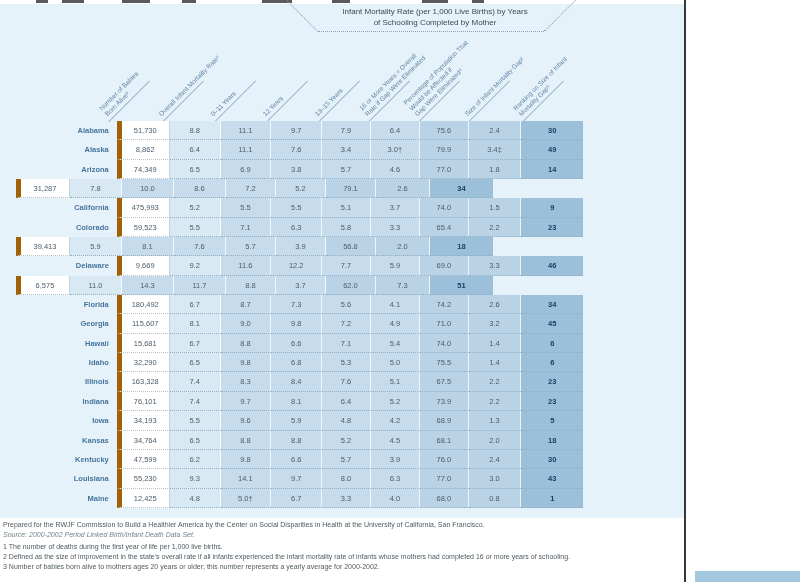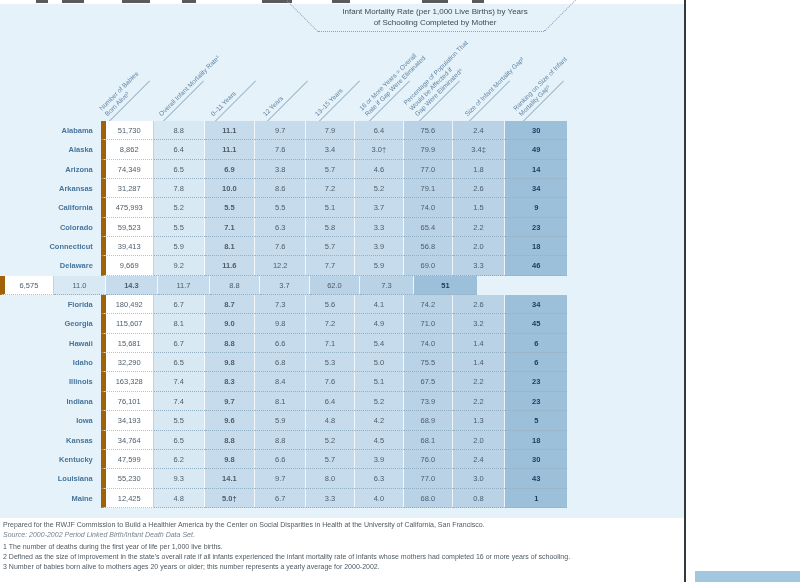--- a/index.html
+++ b/index.html
@@ -17,29 +17,29 @@
     font-size:8px;line-height:11px;color:#3f4a52;}
   .bracket-h{position:absolute;left:318px;top:31px;width:226px;border-top:1px dotted #8aa5ba;height:0;}
   .br-diag{position:absolute;top:31px;width:46px;border-top:1px dotted #8aa5ba;height:0;}
   .brL{left:272px;transform:rotate(45deg);transform-origin:100% 0;}
   .brR{left:544px;transform:rotate(-45deg);transform-origin:0 0;}
 
   .hlabel{position:absolute;white-space:pre;font-size:6.5px;line-height:8px;color:#5d82a2;
     transform:rotate(-45deg);transform-origin:0 100%;}
   .hlabel::before{content:"";position:absolute;left:-3px;bottom:-3px;width:58px;height:1px;background:#9cb7ca;}
 
-  .tbl{position:absolute;left:0;top:121px;width:567px;}
+  .tbl{position:absolute;left:16px;top:121px;width:567px;}
   .trow{display:flex;height:19.35px;}
   .cell{box-sizing:border-box;font-size:7.5px;line-height:19px;text-align:center;
     color:#4d5d6b;border-bottom:1px dotted #93afc4;border-right:1px solid rgba(255,255,255,0.75);}
   .col-state{width:103px;text-align:right;padding-right:8px;font-weight:bold;color:#46759c;
     background:transparent;border-right:none;border-bottom:none;font-size:7.5px;}
   .col-babies{width:54px;background:#ffffff;border-left:5px solid #a16207;border-right:1px solid #c3d2dc;border-bottom:1px dotted #b4c2cc;}
   .col-overall{width:52px;background:#d9e9f4;}
-  .col-yrs_0_11{width:52px;background:#c6dbeb;font-weight:bold;}
+  .col-yrs_0_11{width:52px;background:#c6dbeb;}
   .col-yrs_12{width:52px;background:#c6dbeb;}
   .col-yrs_13_15{width:50px;background:#c6dbeb;}
   .col-yrs_16plus{width:50px;background:#c6dbeb;}
   .col-pct_affected{width:50px;background:#b9d2e5;}
   .col-gap{width:54px;background:#b9d2e5;}
   .col-rank{width:63px;background:#9cc0da;font-weight:bold;color:#1d3c63;border-right:none;}
 
   .footer{position:absolute;left:3px;width:740px;font-size:7px;line-height:10px;color:#4f5a61;}
   .f-prepared{top:520px;}
   .f-source{top:530px;font-style:italic;color:#74848f;}
@@ -119,21 +119,20 @@
         <div class="cell col-overall">6.5</div>
         <div class="cell col-yrs_0_11">6.9</div>
         <div class="cell col-yrs_12">3.8</div>
         <div class="cell col-yrs_13_15">5.7</div>
         <div class="cell col-yrs_16plus">4.6</div>
         <div class="cell col-pct_affected">77.0</div>
         <div class="cell col-gap">1.8</div>
         <div class="cell col-rank">14</div>
       </div>
       <div class="trow">
-        <div class="cell col-state">Arkansas</div>
         <div class="cell col-babies">31,287</div>
         <div class="cell col-overall">7.8</div>
         <div class="cell col-yrs_0_11">10.0</div>
         <div class="cell col-yrs_12">8.6</div>
         <div class="cell col-yrs_13_15">7.2</div>
         <div class="cell col-yrs_16plus">5.2</div>
         <div class="cell col-pct_affected">79.1</div>
         <div class="cell col-gap">2.6</div>
         <div class="cell col-rank">34</div>
       </div>
@@ -155,21 +154,20 @@
         <div class="cell col-overall">5.5</div>
         <div class="cell col-yrs_0_11">7.1</div>
         <div class="cell col-yrs_12">6.3</div>
         <div class="cell col-yrs_13_15">5.8</div>
         <div class="cell col-yrs_16plus">3.3</div>
         <div class="cell col-pct_affected">65.4</div>
         <div class="cell col-gap">2.2</div>
         <div class="cell col-rank">23</div>
       </div>
       <div class="trow">
-        <div class="cell col-state">Connecticut</div>
         <div class="cell col-babies">39,413</div>
         <div class="cell col-overall">5.9</div>
         <div class="cell col-yrs_0_11">8.1</div>
         <div class="cell col-yrs_12">7.6</div>
         <div class="cell col-yrs_13_15">5.7</div>
         <div class="cell col-yrs_16plus">3.9</div>
         <div class="cell col-pct_affected">56.8</div>
         <div class="cell col-gap">2.0</div>
         <div class="cell col-rank">18</div>
       </div>

